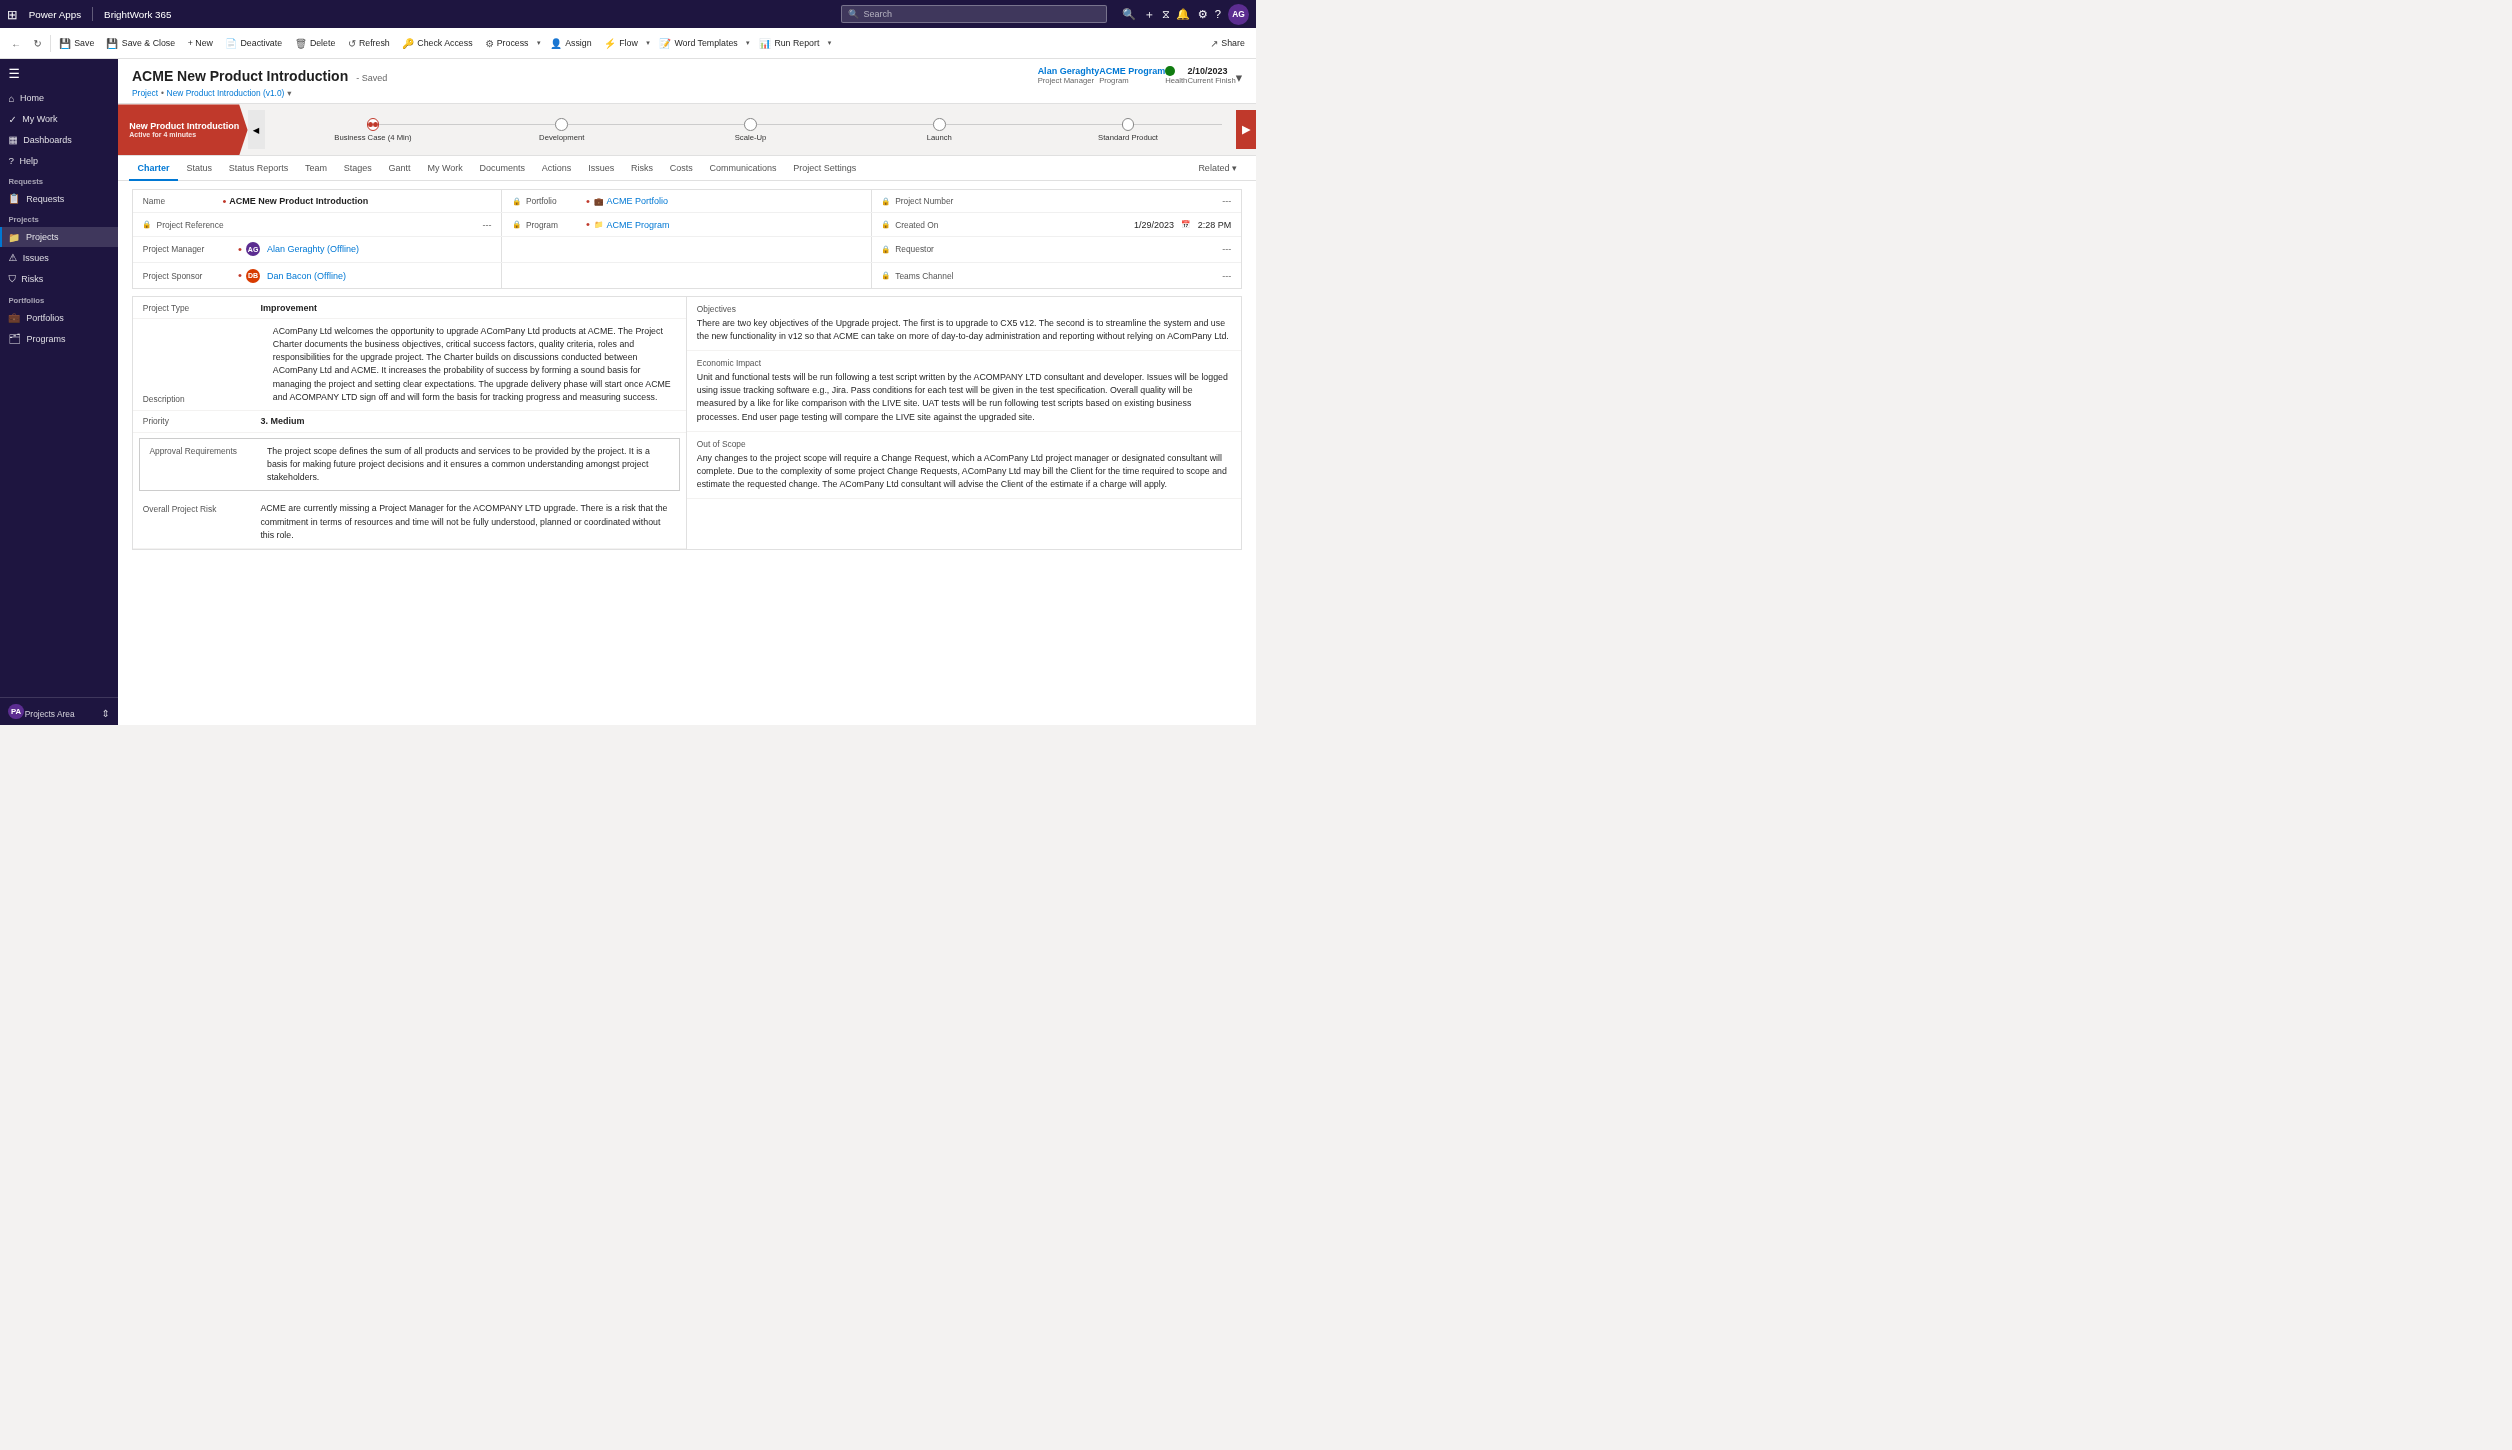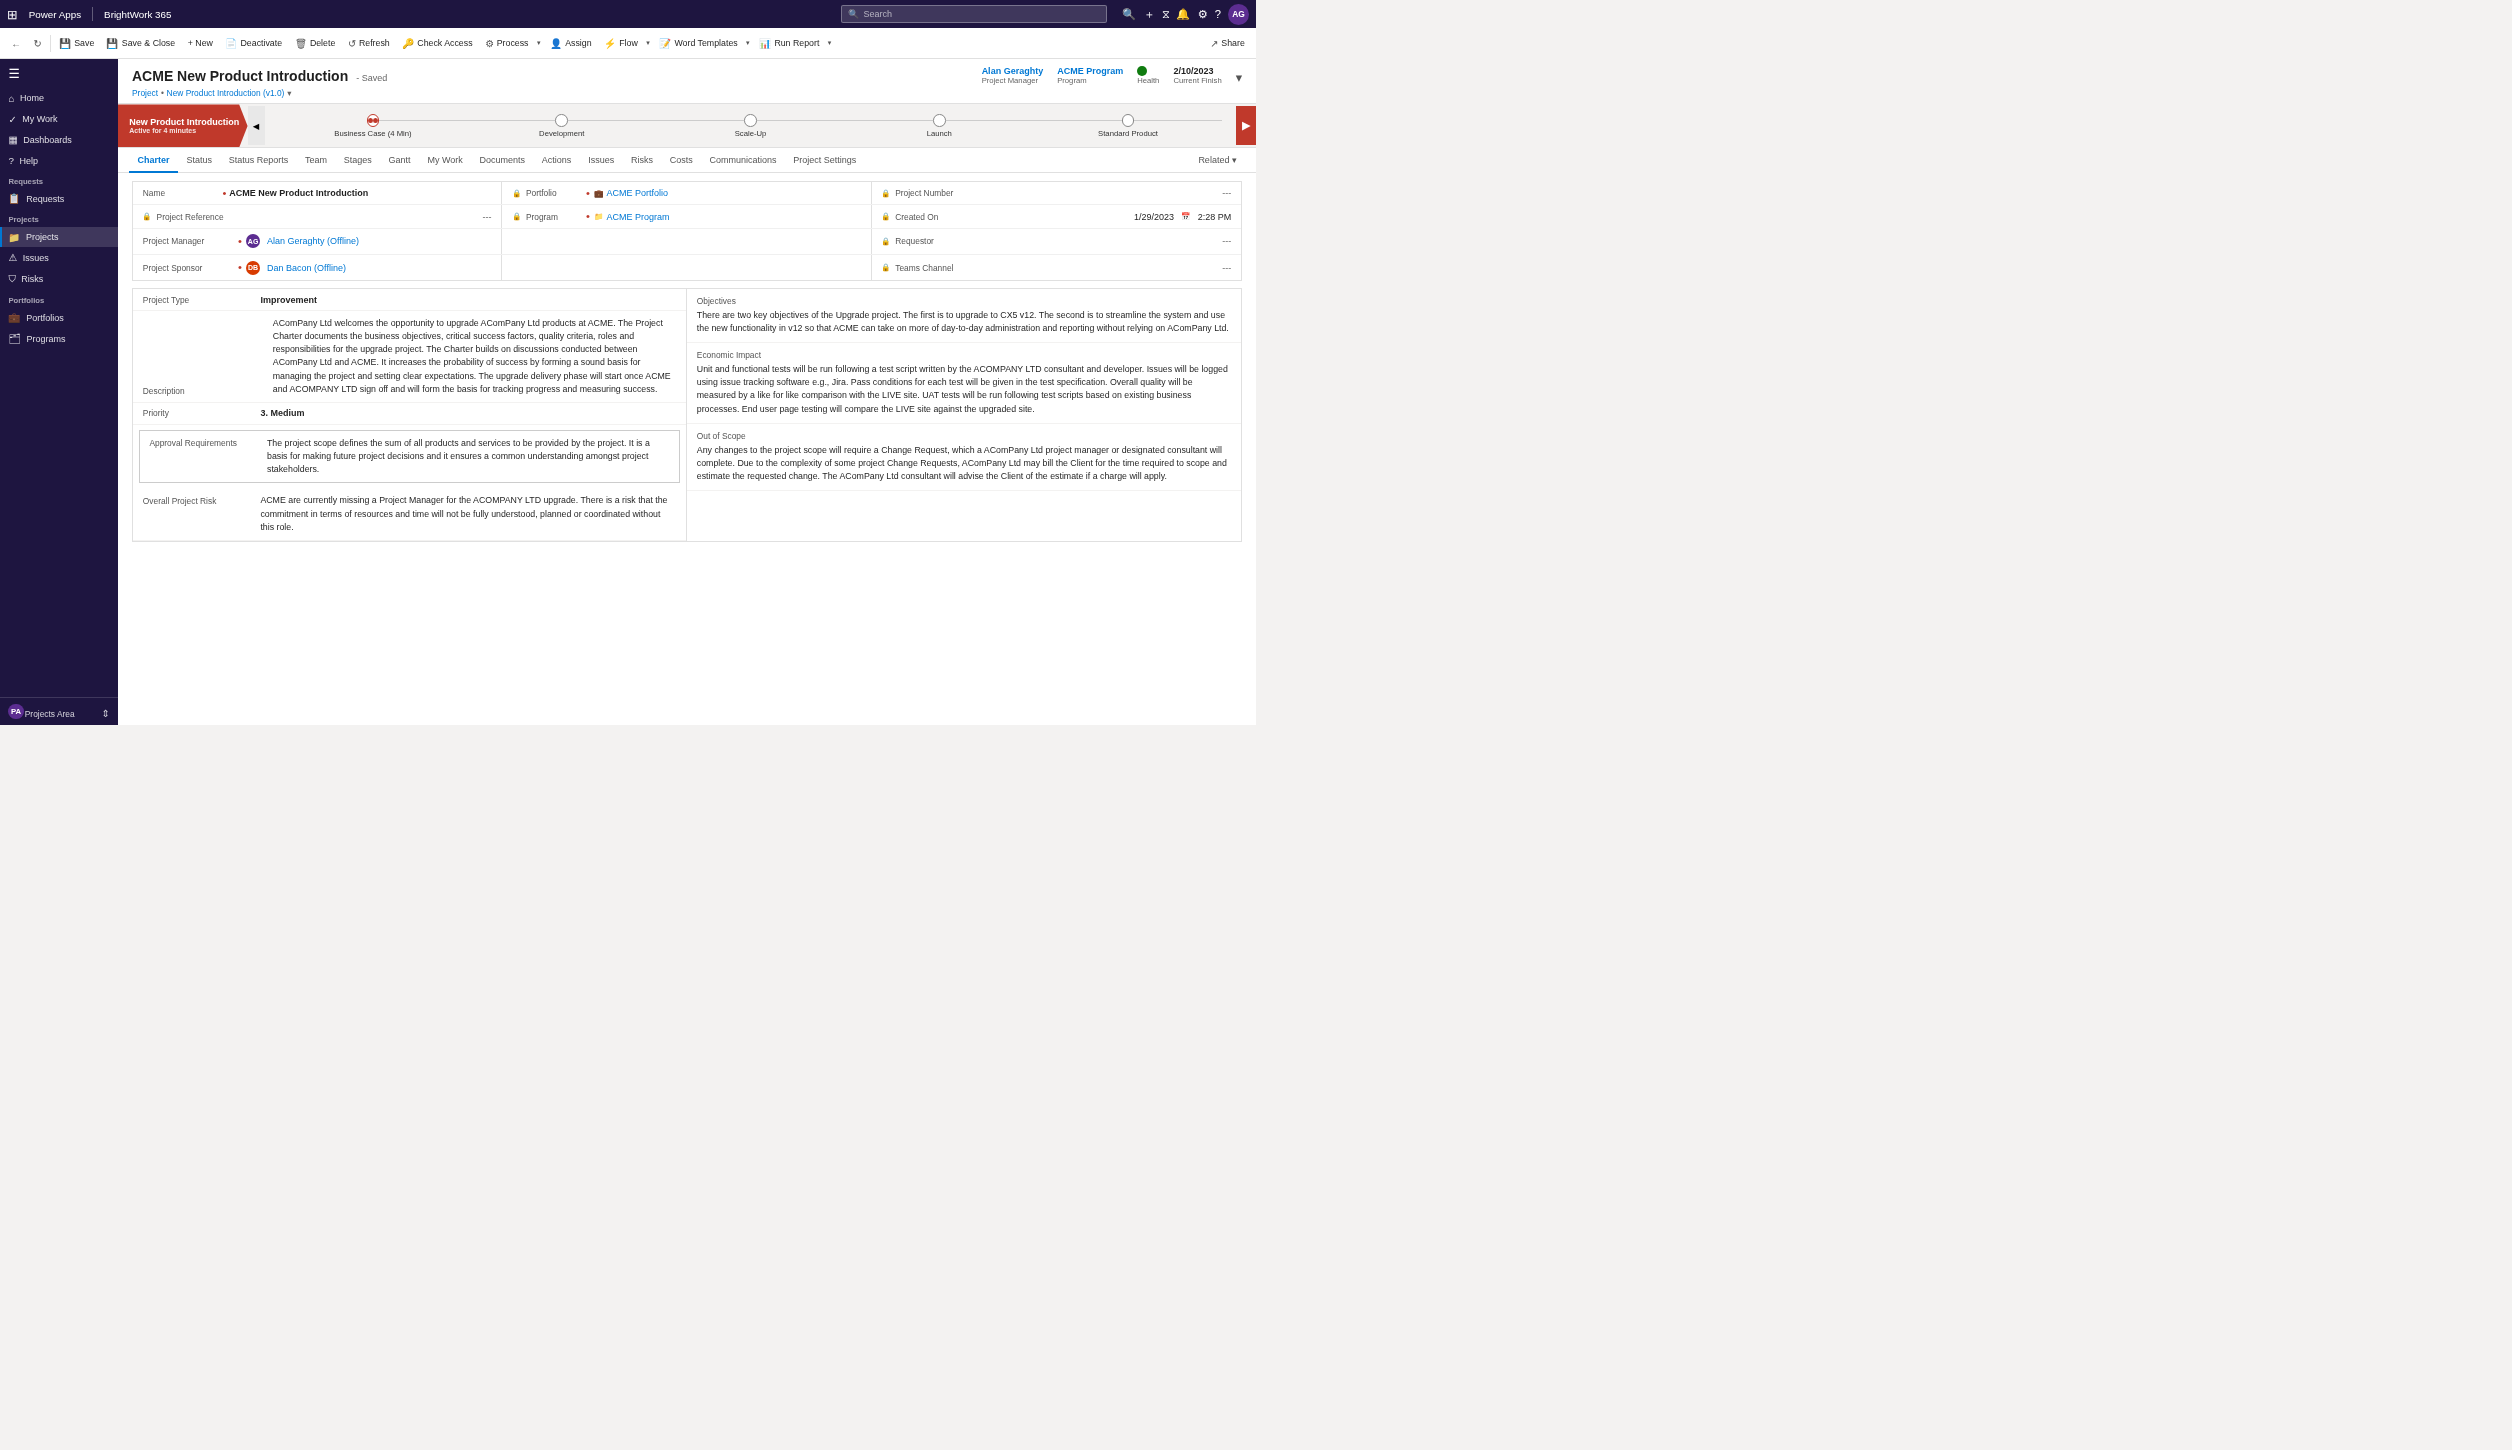--- a/index.html
+++ b/index.html
@@ -162,21 +162,20 @@
     }
     .record-saved {
       font-size: 9px;
       color: #666;
       margin-left: 5.6px;
       font-weight: 400;
     }
     .record-header-right {
       display: flex;
       align-items: flex-end;
-      gap: 14px;
     }
     .record-header-field {
       display: flex;
       flex-direction: column;
       align-items: flex-start;
     }
     .record-header-field-name {
       font-size: 7.7px;
       color: #666;
     }
@@ -204,21 +203,21 @@
       display: inline-block;
     }
 
     
     .stage-bar {
       background: #f3f2f1;
       border-bottom: 0.7px solid #e0e0e0;
       position: relative;
       display: flex;
       align-items: center;
-      height: 44px;
+      height: 52px;
     }
     .stage-active-label {
       background: #c0392b;
       color: white;
       padding: 4.2px 8.4px 4.2px 11.2px;
       font-size: 8.4px;
       font-weight: 600;
       position: relative;
       height: 100%;
       display: flex;

